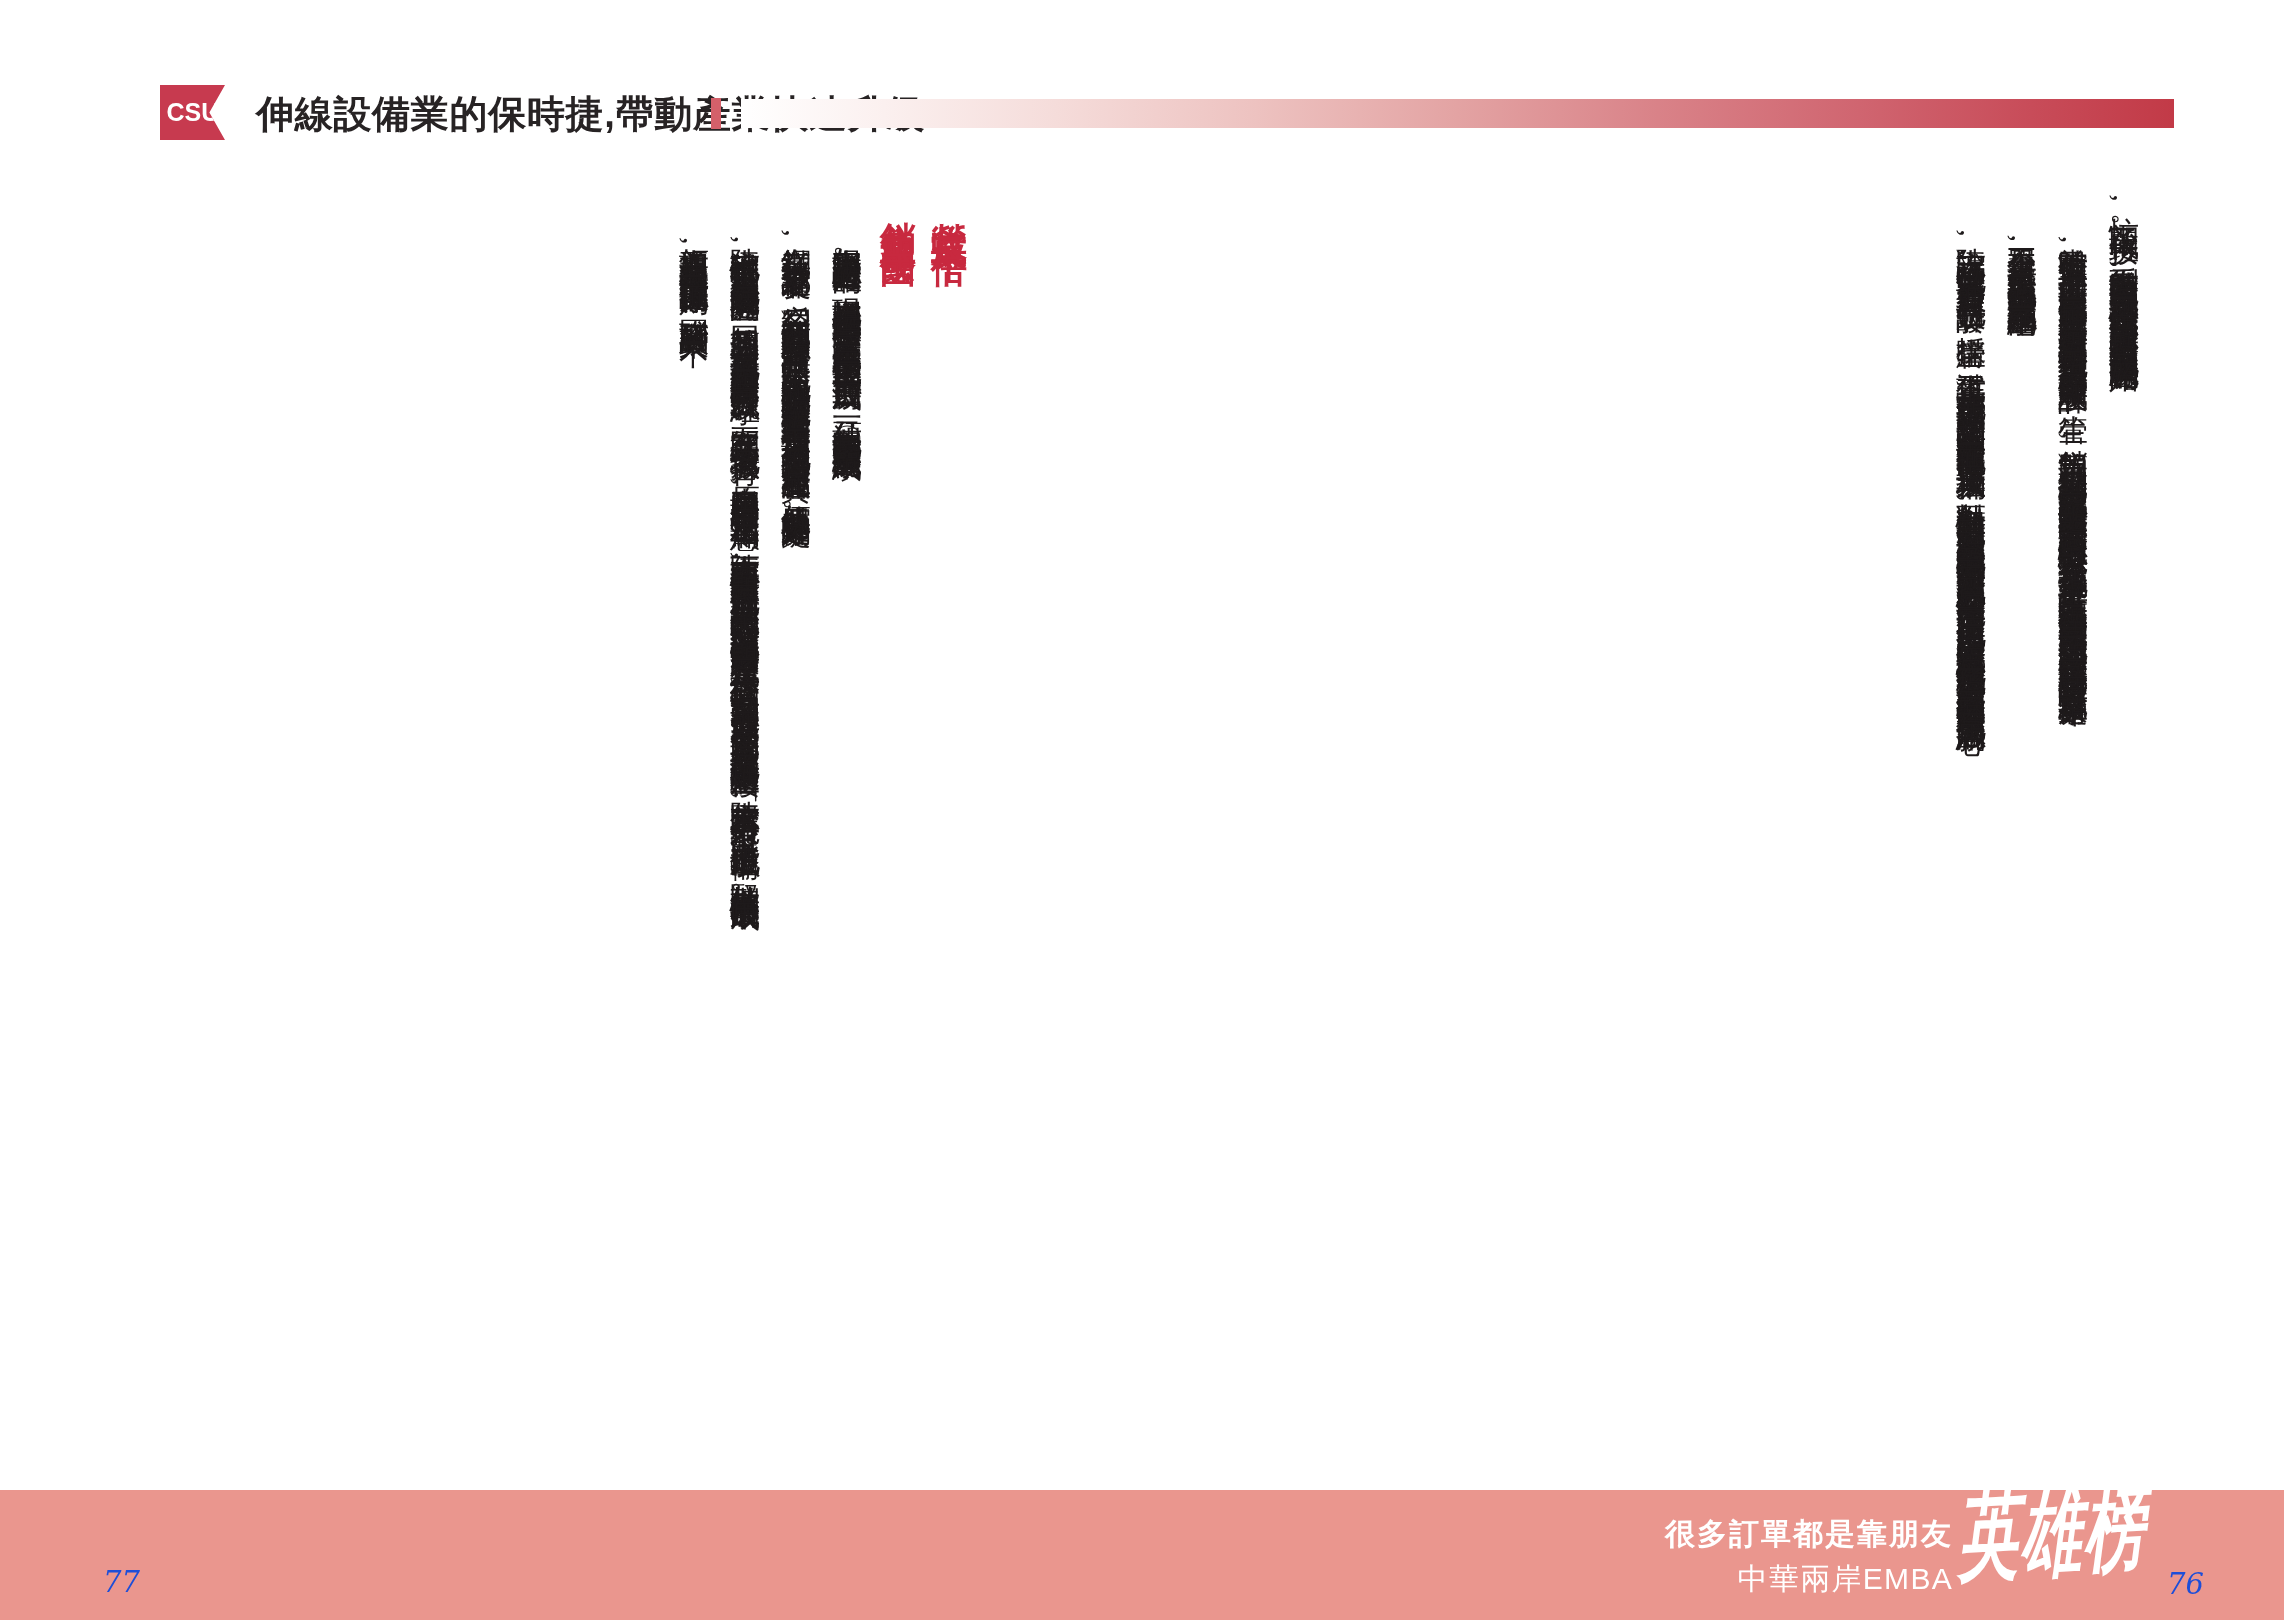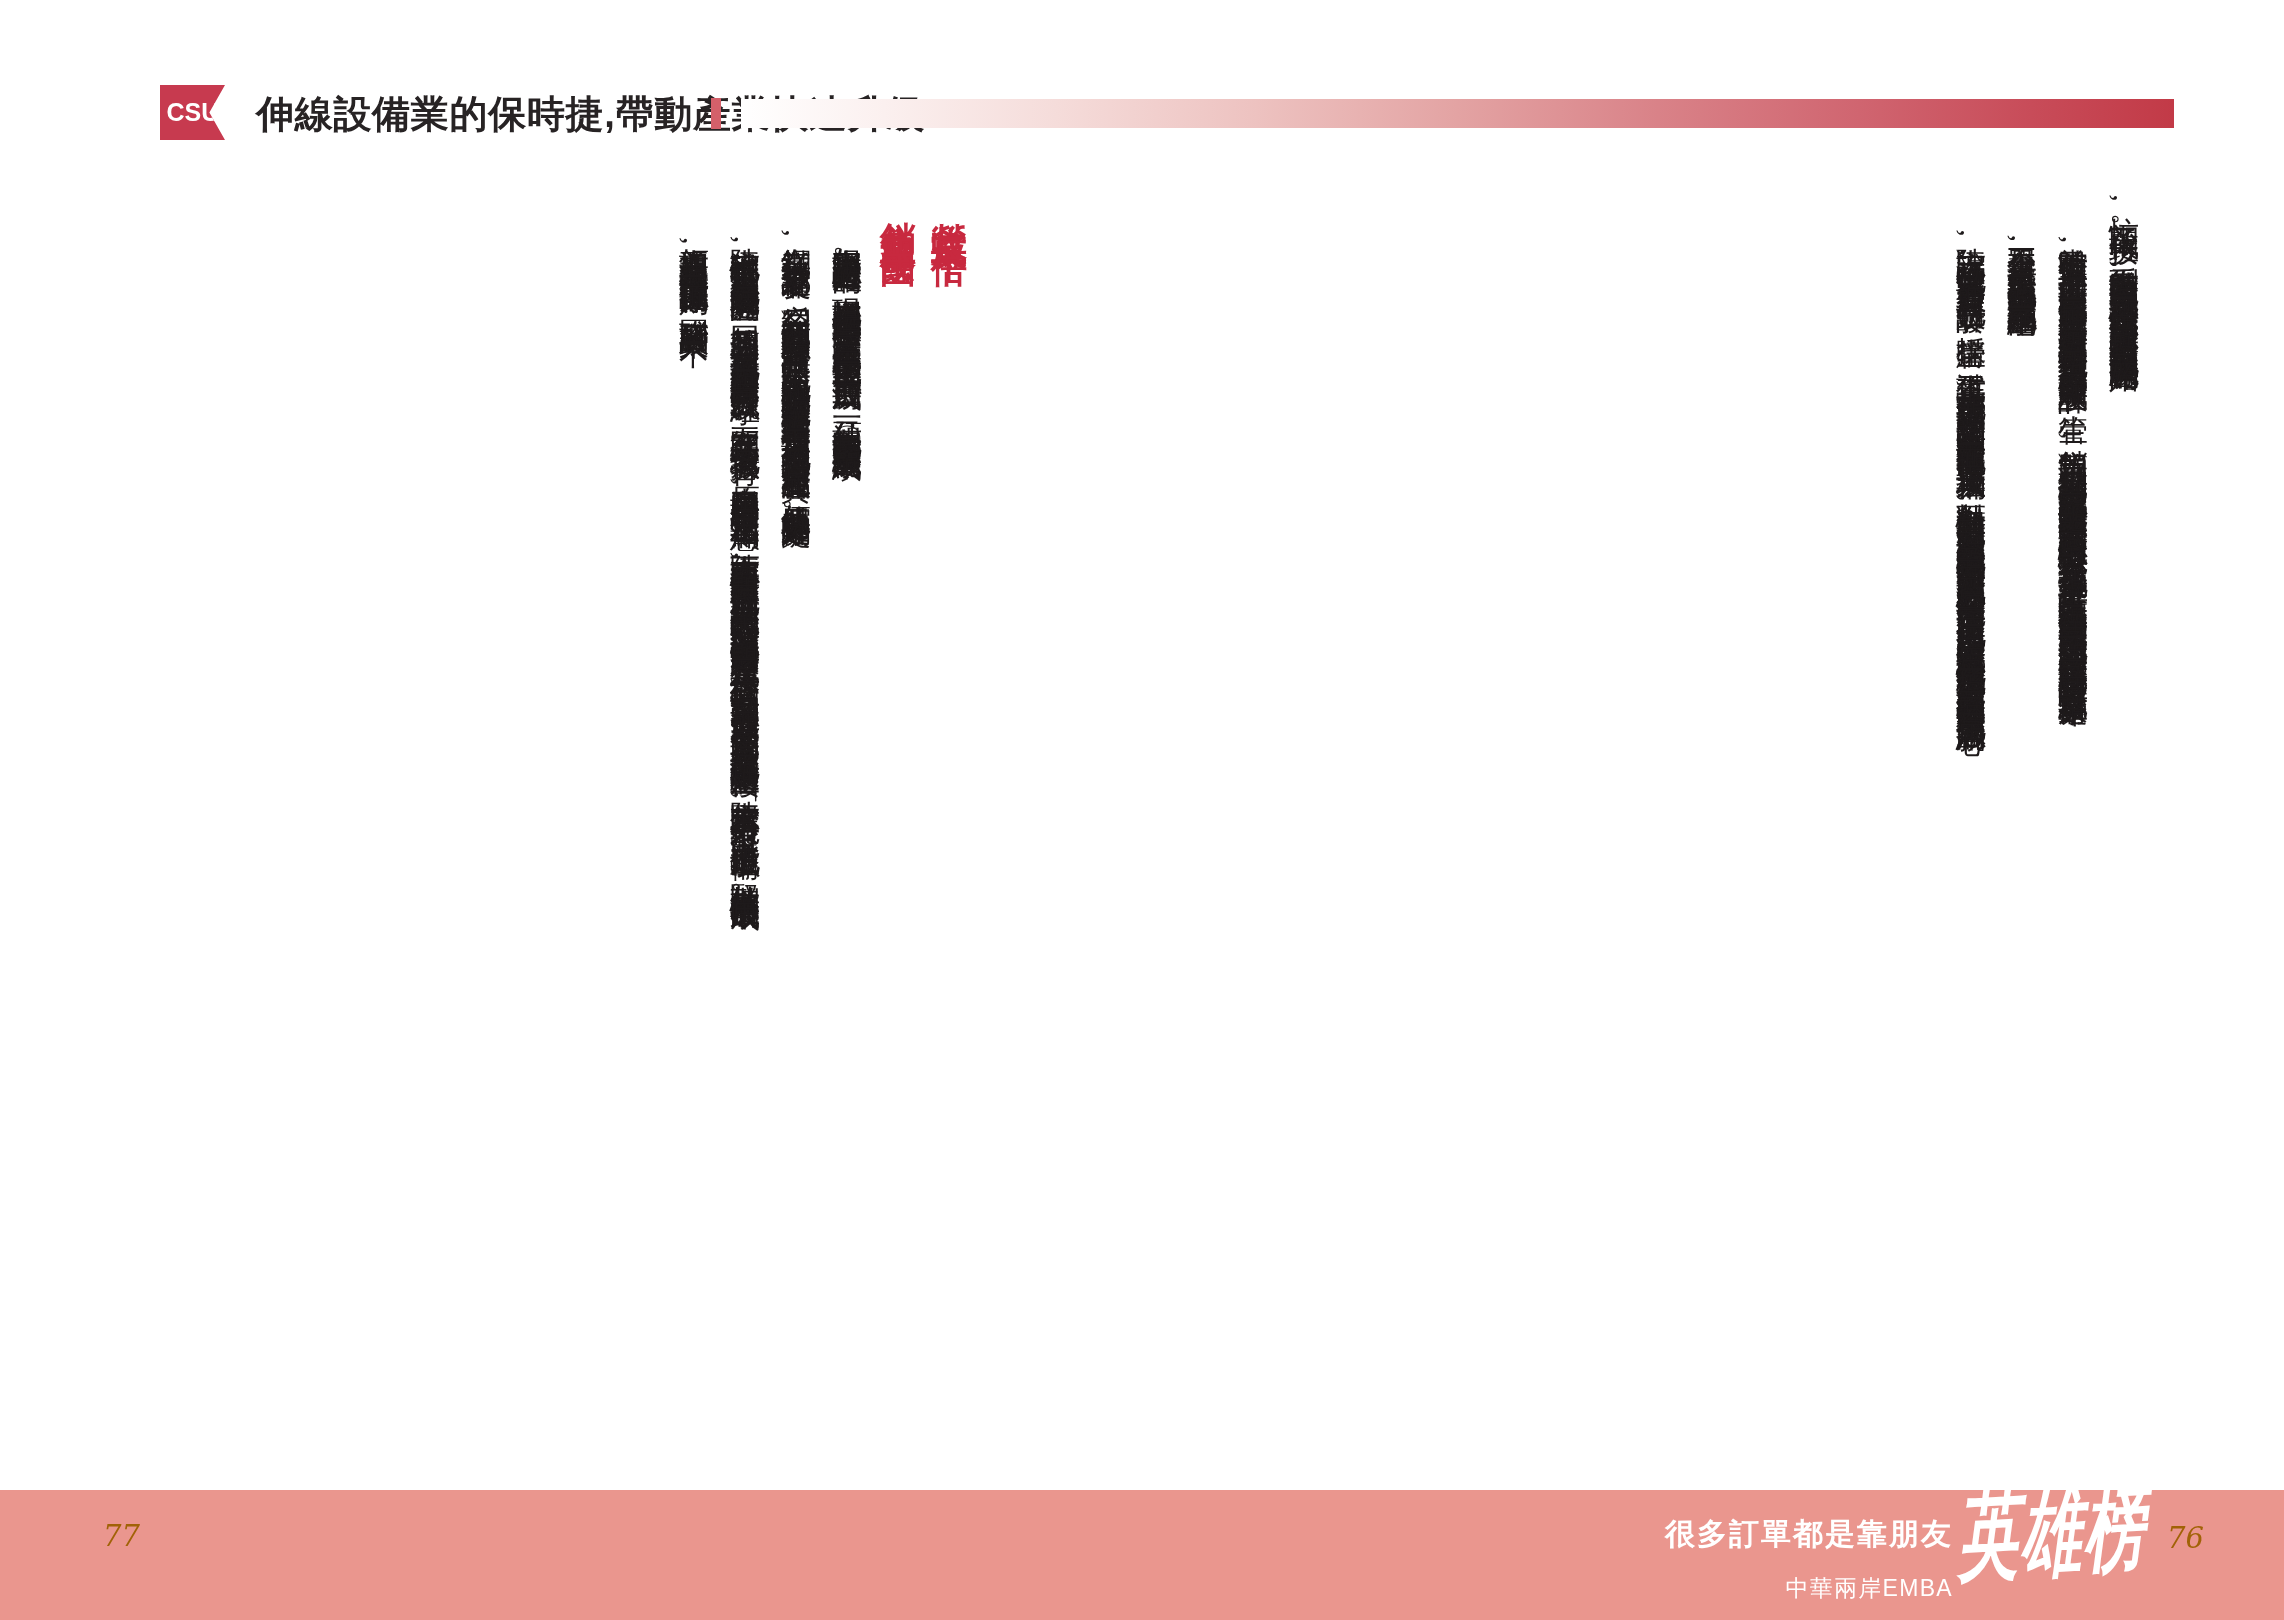--- a/index.html
+++ b/index.html
@@ -53,31 +53,31 @@
   
   .footer-band{
     position:absolute;left:0;top:1490px;width:2284px;height:130px;
     background:#ea968e;
   }
   .footer-taglines{
     position:absolute;right:331px;top:1517px;text-align:right;
     color:#ffffff;font-family:"Liberation Sans",sans-serif;line-height:1.15;
   }
   .footer-taglines .t1{font-size:30px;font-weight:bold;letter-spacing:2px;}
-  .footer-taglines .t2{font-size:23px;letter-spacing:1.3px;margin-top:23px;}
+  .footer-taglines .t2{font-size:30px;letter-spacing:1.3px;margin-top:10px;}
   .footer-brand{
     position:absolute;left:1956px;top:1477px;width:196px;
     color:#ffffff;font-size:98px;line-height:1.2;
     font-family:"DejaVu Serif",serif;font-style:italic;font-weight:bold;
     transform:scaleX(0.62) rotate(-2deg);transform-origin:left top;
     white-space:nowrap;letter-spacing:3.9px;
   }
   .pagenum{
-    position:absolute;font-size:29px;color:#a16207;
-    font-family:"DejaVu Serif",serif;font-style:italic;
+    position:absolute;font-size:29px;color:#1d4ed8;
+    font-family:"DejaVu Serif",serif;font-style:italic;margin-top:46px;
   }
   #pagenum-left{left:103px;top:1519px;}
   #pagenum-right{left:2167px;top:1521px;}
 </style>
 </head>
 <body>
 
 <header>
   <div class="csu-tag">
     <span>CSU</span>

